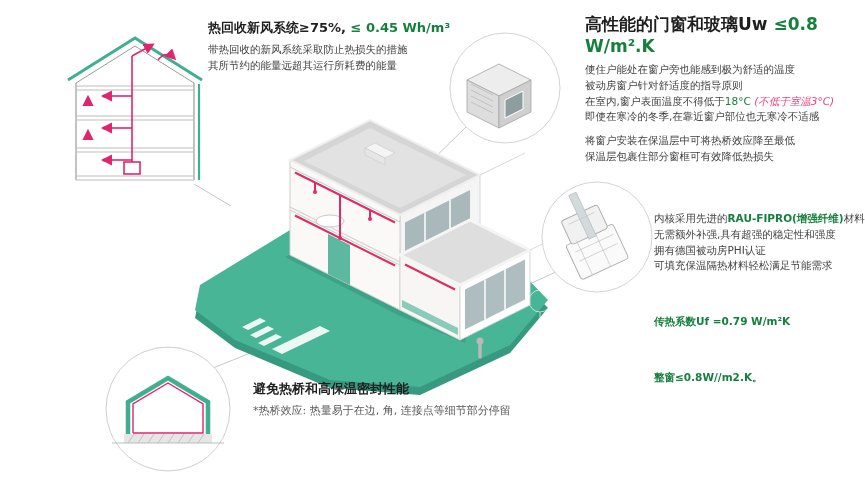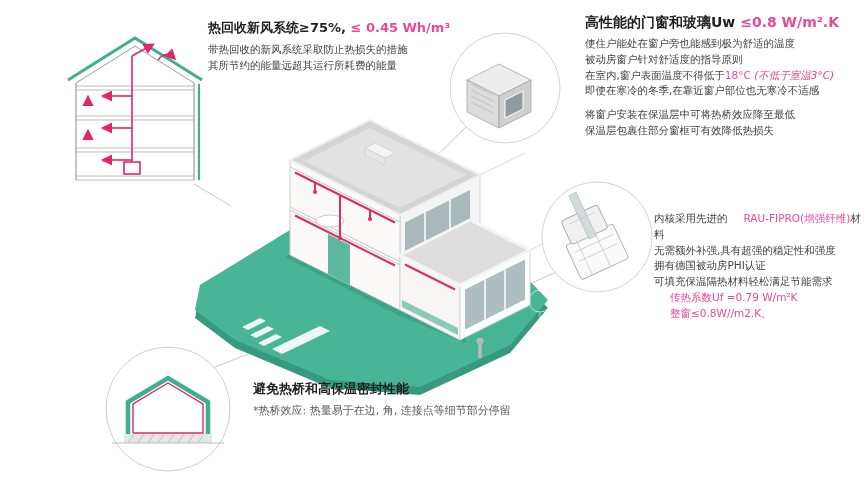--- a/index.html
+++ b/index.html
@@ -5,23 +5,23 @@
   * { margin:0; padding:0; box-sizing:border-box; }
   html,body { width:865px; height:492px; }
   body {
     position:relative; overflow:hidden; background:#ffffff;
     font-family:"DejaVu Sans","Liberation Sans",sans-serif;
     color:#3c3c3c;
   }
   .abs { position:absolute; }
   .heading { font-size:13px; font-weight:bold; color:#1f1f1f; line-height:1.3; }
   .body-text { font-size:10.5px; line-height:1.5; color:#424242; }
-  .green-txt { color:#ec4899; }
+  .green-txt { color:#15803d;margin-top:40px; }
   .red-txt { color:#ee3f78;font-style:italic; }
-  .bold { font-weight:normal;padding-left:16px; }
+  .bold { font-weight:bold; }
   .footnote { font-size:11px; color:#5a5a5a; }
   .gap-top { margin-top:8px; }
   .small-gap-top { margin-top:5px; }
   svg { display:block; }
 </style>
 </head>
 <body>
 
 <svg class="abs" style="left:0;top:0" width="865" height="492">
   <g stroke="#c8c8c8" stroke-width="1">
@@ -217,21 +217,21 @@
   <div class="heading">
     <span>热回收新风系统≥75%,</span><span class="green-txt"> ≤ 0.45 Wh/m³</span>
   </div>
   <div class="body-text small-gap-top">
     <div>带热回收的新风系统采取防止热损失的措施</div>
     <div>其所节约的能量远超其运行所耗费的能量</div>
   </div>
 </div>
 
 <div class="abs" style="left:585px;top:13px;width:278px">
-  <div class="heading" style="font-size:14px">
+  <div class="heading" style="font-size:17px">
     <span>高性能的门窗和玻璃Uw </span><span class="green-txt">≤0.8 W/m².K</span>
   </div>
   <div class="body-text small-gap-top">
     <div>使住户能处在窗户旁也能感到极为舒适的温度</div>
     <div>被动房窗户针对舒适度的指导原则</div>
     <div>
       <span>在室内,窗户表面温度不得低于</span><span class="green-txt">18°C</span><span class="red-txt"> (不低于室温3°C)</span>
     </div>
     <div>即使在寒冷的冬季,在靠近窗户部位也无寒冷不适感</div>
     <div class="gap-top">将窗户安装在保温层中可将热桥效应降至最低</div>

